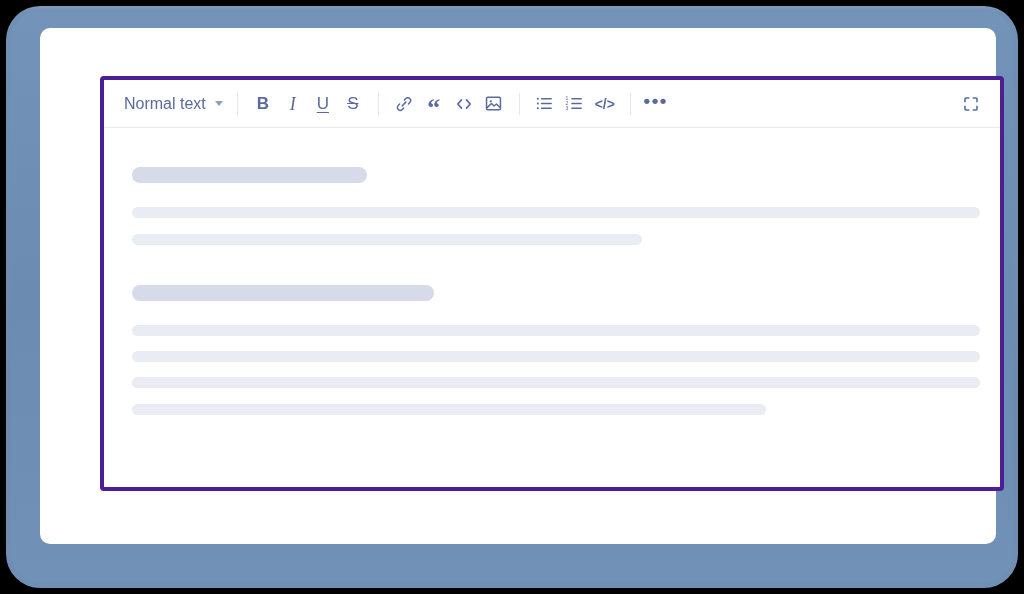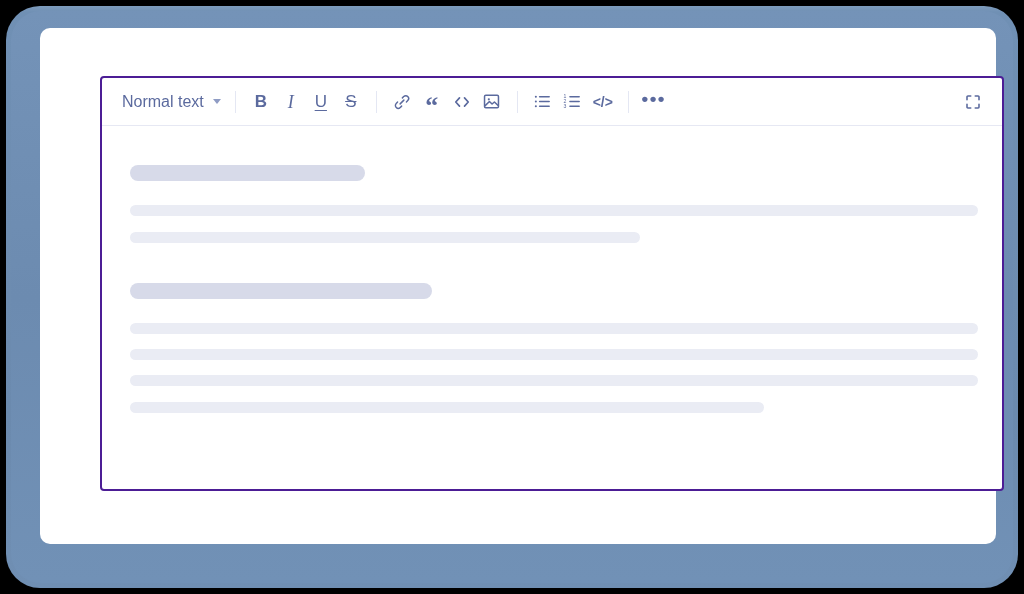--- a/index.html
+++ b/index.html
@@ -50,21 +50,21 @@
 
   
   #editor-card {
     position: absolute;
     left: 60px;
     top: 48px;
     width: 904px;
     height: 415px;
     box-sizing: border-box;
     background: #ffffff;
-    border: 2px solid #4c1d95;
+    border: 4px solid #4c1d95;
     border-radius: 4px;
   }
 
   
   #toolbar {
     position: relative;
     height: 48px;
     box-sizing: border-box;
     border-bottom: 1px solid #e6e8f3;
     display: flex;

